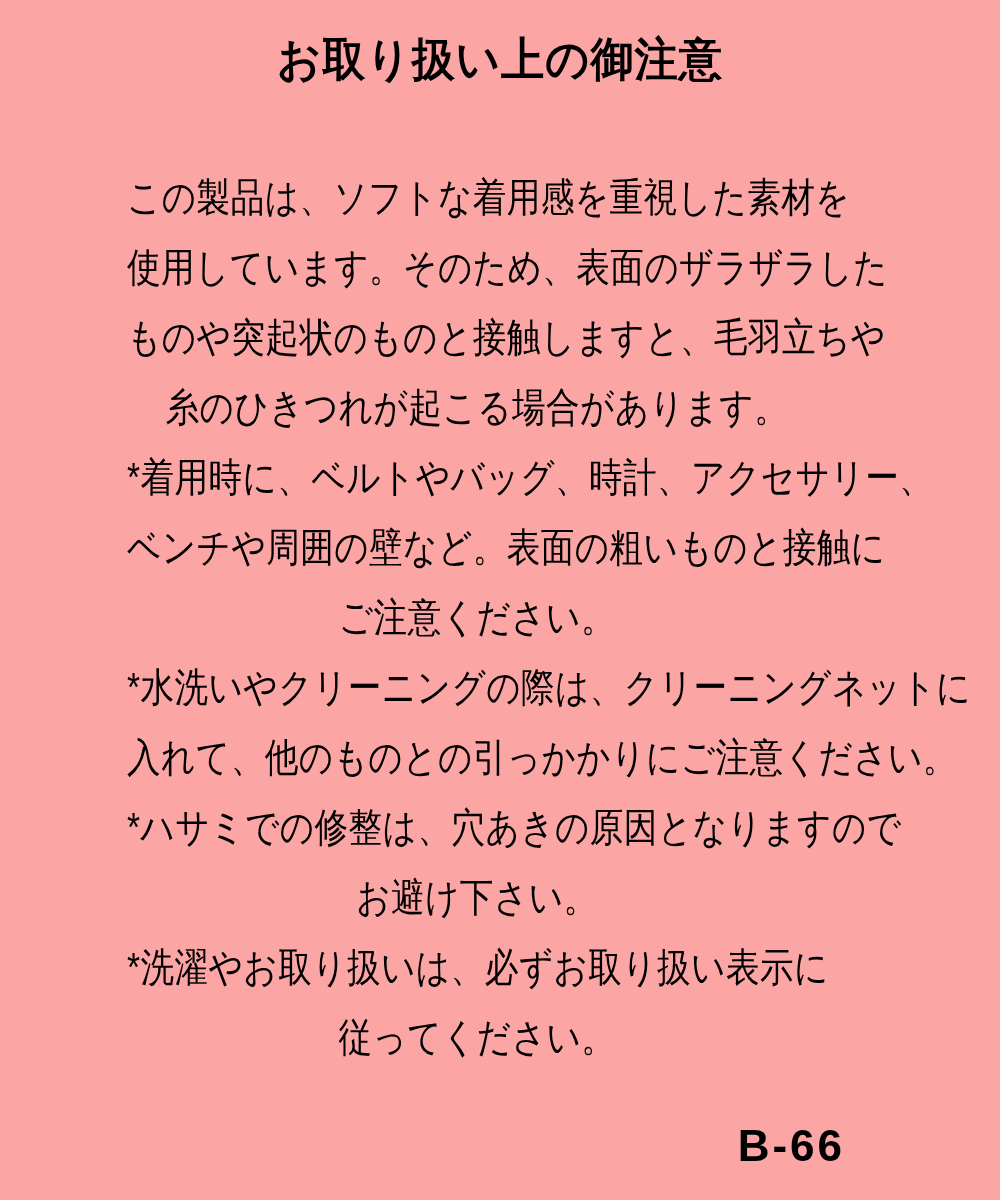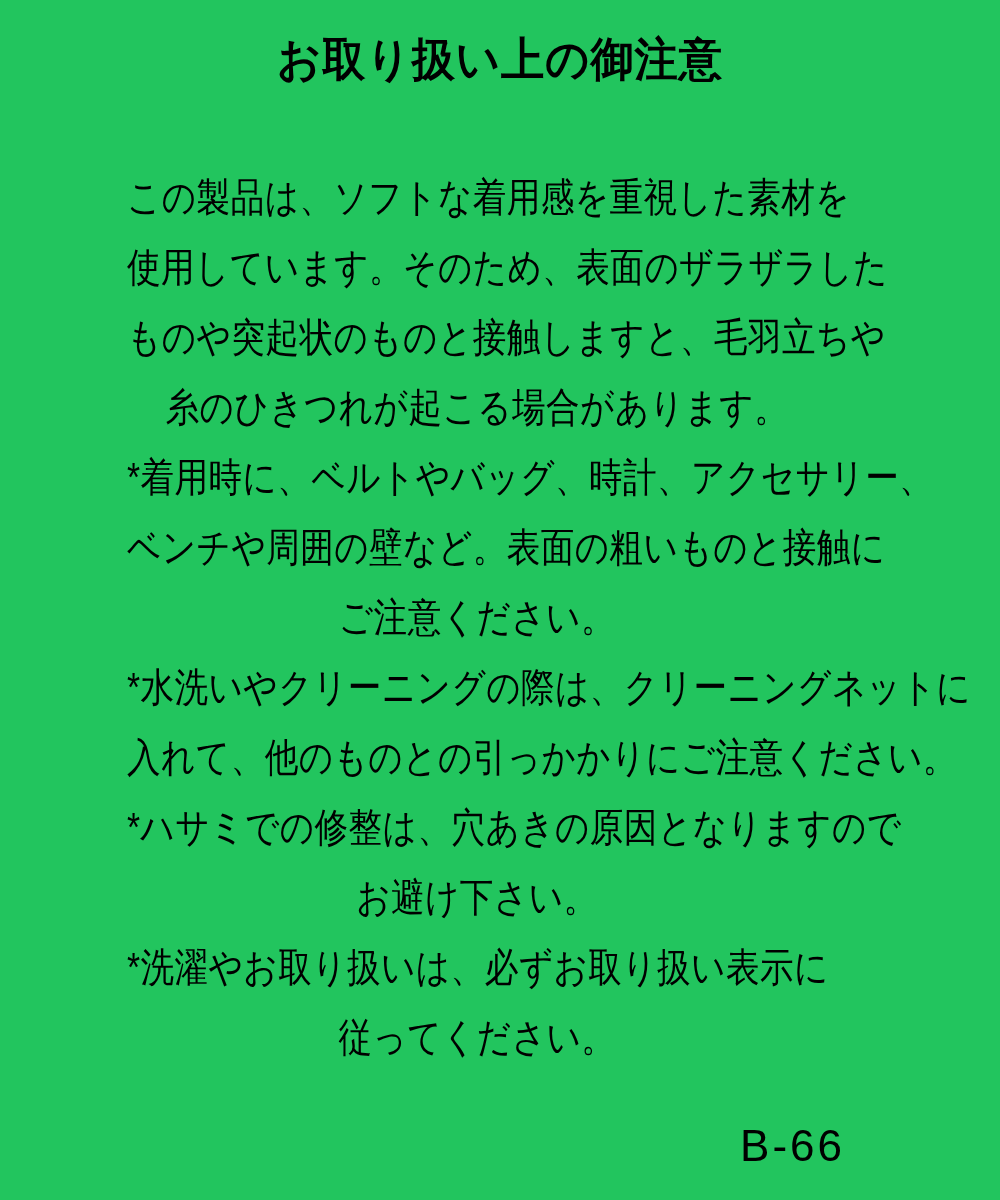--- a/index.html
+++ b/index.html
@@ -4,21 +4,21 @@
 <style>
   html, body {
     margin: 0;
     padding: 0;
     background: #ffffff;
   }
   .page {
     position: relative;
     width: 1000px;
     height: 1200px;
-    background: #22c55e;
+    background: #fca5a5;
     color: #000000;
     font-family: "Liberation Sans", "DejaVu Sans", sans-serif;
     overflow: hidden;
   }
   .title {
     position: absolute;
     top: 30px;
     left: 0;
     width: 100%;
     text-align: center;
@@ -46,21 +46,21 @@
     letter-spacing: 0.5px;
     white-space: nowrap;
     transform: scaleX(0.84);
     transform-origin: 0 50%;
   }
   .page-code {
     position: absolute;
     top: 1122px;
     right: 155px;
     font-size: 44px;
-    font-weight: normal;
+    font-weight: bold;
     letter-spacing: 3px;
     line-height: 48px;
     margin-left: 20px;
   }
 </style>
 </head>
 <body>
 
 <div class="page">
 

